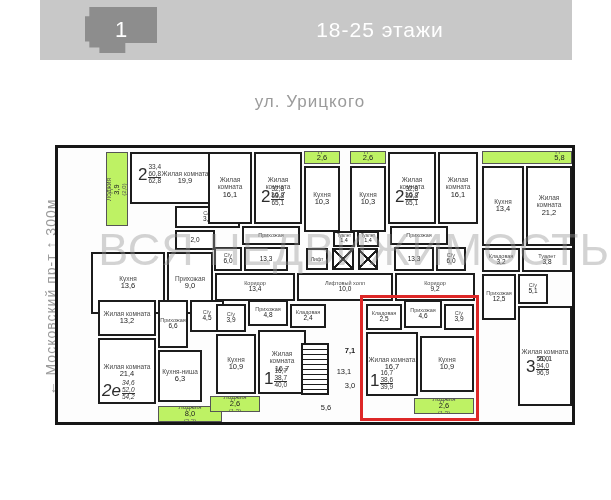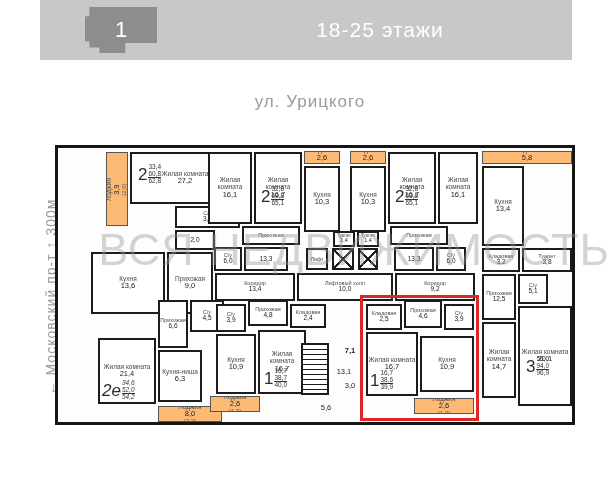--- a/index.html
+++ b/index.html
@@ -26,21 +26,21 @@
   
   .plan{position:absolute;left:55px;top:145px;width:520px;height:280px;
     border:3px solid #161616;background:#fdfdfd;box-sizing:border-box;}
   .room{position:absolute;border:2px solid #1c1c1c;background:#ffffff;box-sizing:border-box;
     display:flex;align-items:center;justify-content:center;overflow:hidden;}
   .rwrap{display:flex;flex-direction:column;align-items:center;line-height:1.05;}
   .rlabel{font-size:6.5px;color:#4a4a4a;text-align:center;white-space:pre-line;}
   .rlabel:empty{display:none;}
   .rarea{font-size:7.5px;color:#222;}
   .rarea2{font-size:6px;color:#555;}
-  .room.loggia{border-width:1px;border-color:#555;background:#fdba74;}
+  .room.loggia{border-width:1px;border-color:#555;background:#bef264;}
   .room.vert .rwrap{transform:rotate(-90deg);}
   .room.small .rlabel{font-size:5.5px;}
   .room.small .rarea{font-size:6.5px;}
   .room.tiny .rlabel{font-size:4.5px;}
   .room.tiny .rarea{font-size:5.5px;}
   .room.bare{border:none;background:transparent;}
 
   .badge{position:absolute;display:flex;align-items:center;gap:1px;}
   .badge .num{font-size:17px;color:#2c2c2c;line-height:1;}
   .badge .vals{display:flex;flex-direction:column;line-height:1;}
@@ -82,21 +82,21 @@
       <div class="room loggia vert" style="left: 48px; top: 4px; width: 22px; height: 74px;">
         <div class="rwrap">
           <span class="rlabel">Лоджия</span>
           <span class="rarea">3,9</span>
           <span class="rarea2">(2,0)</span>
         </div>
       </div>
       <div class="room " style="left: 72px; top: 4px; width: 110px; height: 52px;">
         <div class="rwrap">
           <span class="rlabel">Жилая комната</span>
-          <span class="rarea">27,2</span>
+          <span class="rarea">19,9</span>
         </div>
       </div>
       <div class="room small" style="left: 117px; top: 58px; width: 65px; height: 22px;">
         <div class="rwrap">
           <span class="rlabel">С/у</span>
           <span class="rarea">3,2</span>
         </div>
       </div>
       <div class="room small" style="left: 117px; top: 82px; width: 40px; height: 20px;">
         <div class="rwrap">
@@ -204,33 +204,39 @@
         <div class="rwrap">
           <span class="rarea">13,3</span>
         </div>
       </div>
       <div class="room small" style="left: 378px; top: 99px; width: 30px; height: 24px;">
         <div class="rwrap">
           <span class="rlabel">С/у</span>
           <span class="rarea">6,0</span>
         </div>
       </div>
-      <div class="room loggia" style="left: 424px; top: 3px; width: 90px; height: 13px;">
+      <div class="room loggia" style="left: 424px; top: 3px; width: 90px; height: 13px; justify-content: flex-end;">
         <div class="rwrap">
           <span class="rlabel">Лоджия</span>
           <span class="rarea">5,8</span>
           <span class="rarea2">(2,9)</span>
         </div>
       </div>
       <div class="room " style="left: 424px; top: 18px; width: 42px; height: 80px;">
         <div class="rwrap">
           <span class="rlabel">Кухня</span>
           <span class="rarea">13,4</span>
         </div>
       </div>
+      <div class="room " style="left: 468px; top: 18px; width: 46px; height: 80px;">
+        <div class="rwrap">
+          <span class="rlabel">Жилая комната</span>
+          <span class="rarea">21,2</span>
+        </div>
+      </div>
       <div class="room small" style="left: 424px; top: 100px; width: 38px; height: 24px;">
         <div class="rwrap">
           <span class="rlabel">Кладовая</span>
           <span class="rarea">3,2</span>
         </div>
       </div>
       <div class="room small" style="left: 464px; top: 100px; width: 50px; height: 24px;">
         <div class="rwrap">
           <span class="rlabel">Туалет</span>
           <span class="rarea">3,8</span>
@@ -241,26 +247,20 @@
           <span class="rlabel">Прихожая</span>
           <span class="rarea">12,5</span>
         </div>
       </div>
       <div class="room small" style="left: 460px; top: 126px; width: 30px; height: 30px;">
         <div class="rwrap">
           <span class="rlabel">С/у</span>
           <span class="rarea">5,1</span>
         </div>
       </div>
-      <div class="room " style="left: 424px; top: 174px; width: 34px; height: 76px;">
-        <div class="rwrap">
-          <span class="rlabel">Жилая комната</span>
-          <span class="rarea">14,7</span>
-        </div>
-      </div>
       <div class="room " style="left: 460px; top: 158px; width: 54px; height: 100px;">
         <div class="rwrap">
           <span class="rlabel">Жилая комната</span>
           <span class="rarea">20,1</span>
         </div>
       </div>
       <div class="room small" style="left: 157px; top: 125px; width: 80px; height: 28px;">
         <div class="rwrap">
           <span class="rlabel">Коридор</span>
           <span class="rarea">13,4</span>
@@ -289,20 +289,26 @@
         </div>
       </div>
       <div class="room bare" style="left: 284px; top: 230px; width: 16px; height: 16px;">
         <div class="rwrap">
           <span class="rarea">3,0</span>
         </div>
       </div>
       <div class="room bare" style="left: 248px; top: 252px; width: 40px; height: 16px;">
         <div class="rwrap">
           <span class="rarea">5,6</span>
+        </div>
+      </div>
+      <div class="room " style="left: 40px; top: 152px; width: 58px; height: 36px;">
+        <div class="rwrap">
+          <span class="rlabel">Жилая комната</span>
+          <span class="rarea">13,2</span>
         </div>
       </div>
       <div class="room small" style="left: 100px; top: 152px; width: 30px; height: 48px;">
         <div class="rwrap">
           <span class="rlabel">Прихожая</span>
           <span class="rarea">6,6</span>
         </div>
       </div>
       <div class="room small" style="left: 132px; top: 152px; width: 34px; height: 32px;">
         <div class="rwrap">

